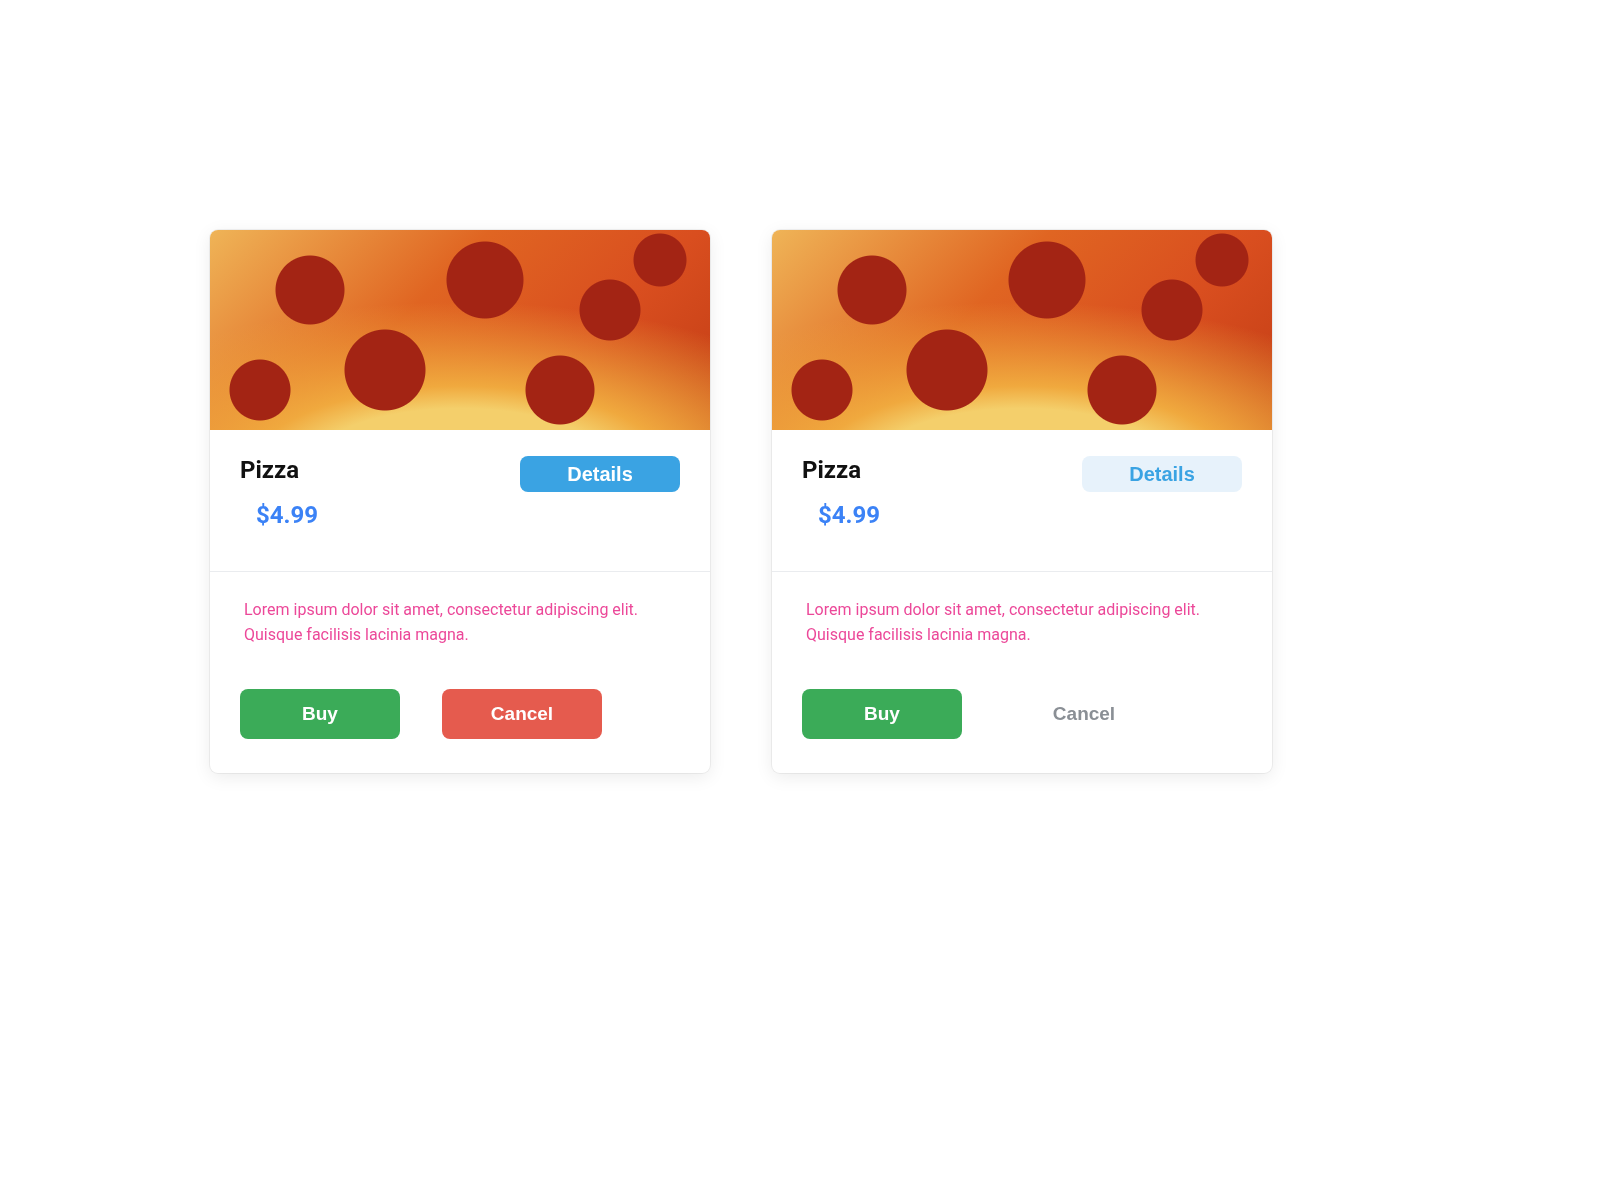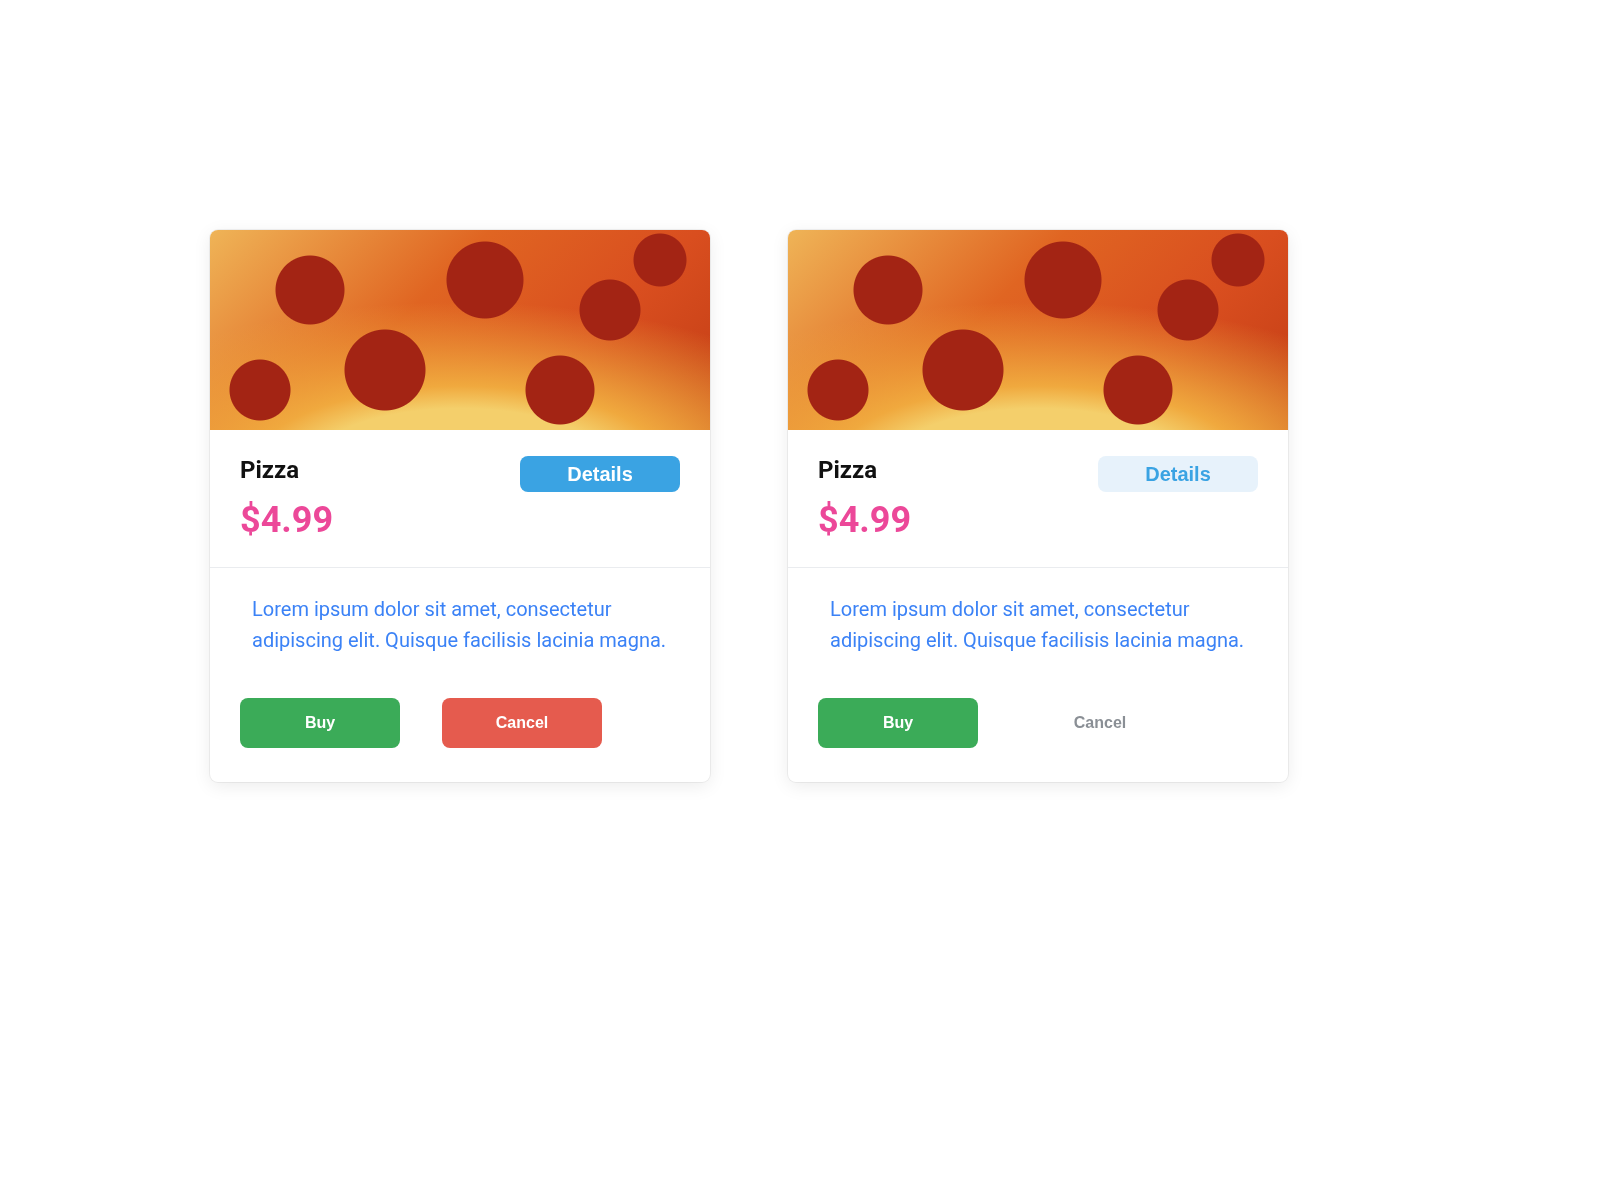--- a/index.html
+++ b/index.html
@@ -1,44 +1,44 @@
 <!DOCTYPE html>
 <html><head>
 <meta charset="utf-8">
 <style>
   html,body{margin:0;padding:0;width:1600px;height:1200px;background:#fff;
     font-family:-apple-system,BlinkMacSystemFont,"Segoe UI",Roboto,"Helvetica Neue",Arial,sans-serif;}
   .stage{position:relative;width:1600px;height:1200px;}
-  .cards{position:absolute;left:210px;top:230px;display:flex;gap:78px;}
+  .cards{position:absolute;left:210px;top:230px;display:flex;gap:62px;}
   .card{width:500px;background:#fff;border-radius:8px;
     box-shadow:0 0 0 1px rgba(0,0,0,.05),0 4px 18px rgba(0,0,0,.08);overflow:hidden;}
   .card-img{width:100%;height:200px;display:block;}
   
   .pizza{
     background:
       radial-gradient(circle at 20% 30%,#a32414 0 34px,transparent 35px),
       radial-gradient(circle at 55% 25%,#a32414 0 38px,transparent 39px),
       radial-gradient(circle at 80% 40%,#a32414 0 30px,transparent 31px),
       radial-gradient(circle at 35% 70%,#a32414 0 40px,transparent 41px),
       radial-gradient(circle at 70% 80%,#a32414 0 34px,transparent 35px),
       radial-gradient(circle at 90% 15%,#a32414 0 26px,transparent 27px),
       radial-gradient(circle at 10% 80%,#a32414 0 30px,transparent 31px),
       radial-gradient(ellipse 140% 140% at 50% 120%,#f4cf6b 0 22%,#f0a93e 30%,transparent 60%),
       linear-gradient(135deg,#efb457,#e06522 40%,#d94e1f 70%,#c23d15);
   }
   .card-header{display:flex;align-items:flex-start;justify-content:space-between;
     padding:26px 30px 26px 30px;}
   .title{font-size:24px;font-weight:700;color:#111;line-height:1.2;margin:0 0 14px;}
-  .price{font-size:36px;font-weight:700;color:#ec4899;margin:0;}
+  .price{font-size:24px;font-weight:700;color:#3b82f6;margin:16px;}
   .divider{height:1px;background:#eaecef;width:100%;}
   .card-body{padding:26px 30px 34px;}
-  .desc{font-size:20px;line-height:1.55;color:#3b82f6;margin:0 12px 42px;}
+  .desc{font-size:16px;line-height:1.55;color:#ec4899;margin:0 4px 42px;}
   .btn{display:inline-flex;align-items:center;justify-content:center;
     height:50px;min-width:160px;padding:0 26px;border-radius:8px;border:none;
-    font-size:16px;font-weight:600;cursor:pointer;}
+    font-size:19px;font-weight:600;cursor:pointer;}
   .btn-row{display:flex;gap:42px;}
   .btn-details{height:36px;min-width:160px;border-radius:8px;font-size:20px;font-weight:600;
     display:inline-flex;align-items:center;justify-content:center;cursor:pointer;border:none;}
   .primary-blue{background:#3aa3e3;color:#fff;}
   .light-blue{background:#e7f2fb;color:#3aa3e3;}
   .green{background:#3bab58;color:#fff;}
   .red{background:#e55b4e;color:#fff;}
   .ghost{background:transparent;color:#8a8f95;}
 </style>
 </head>

